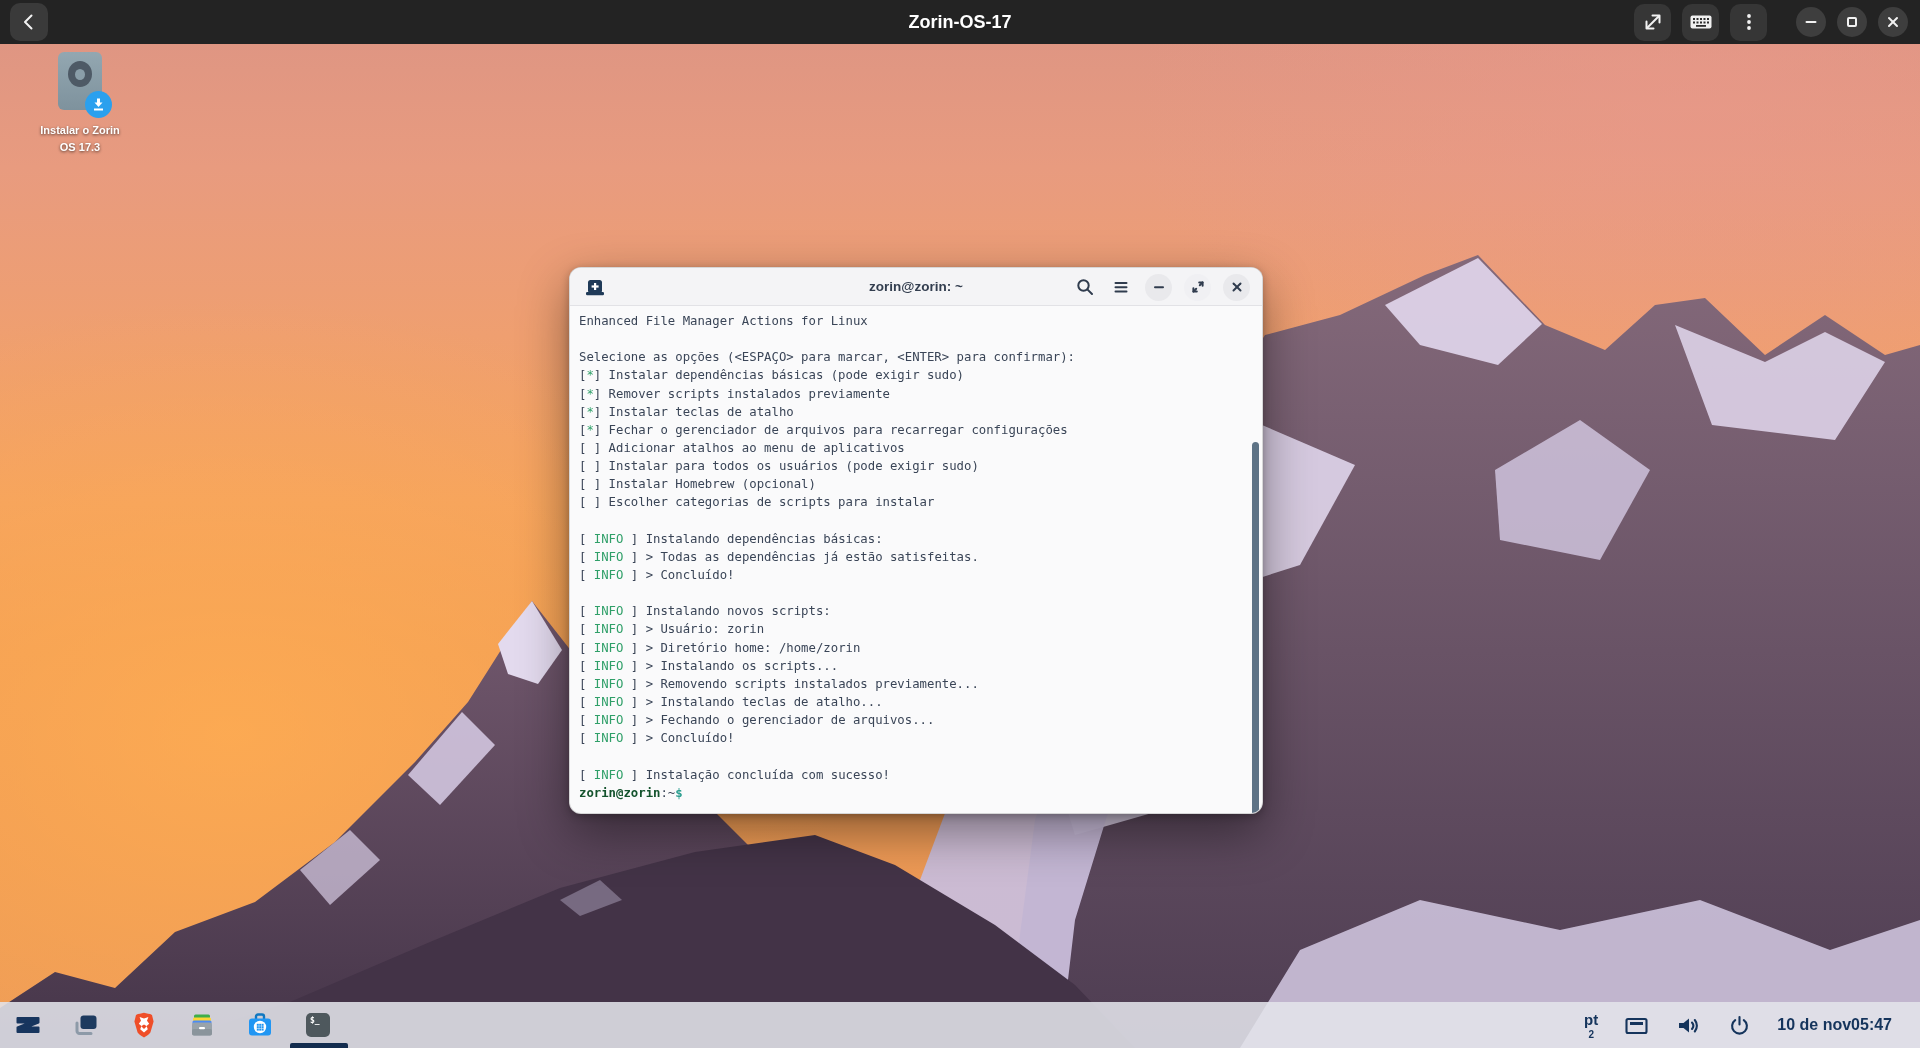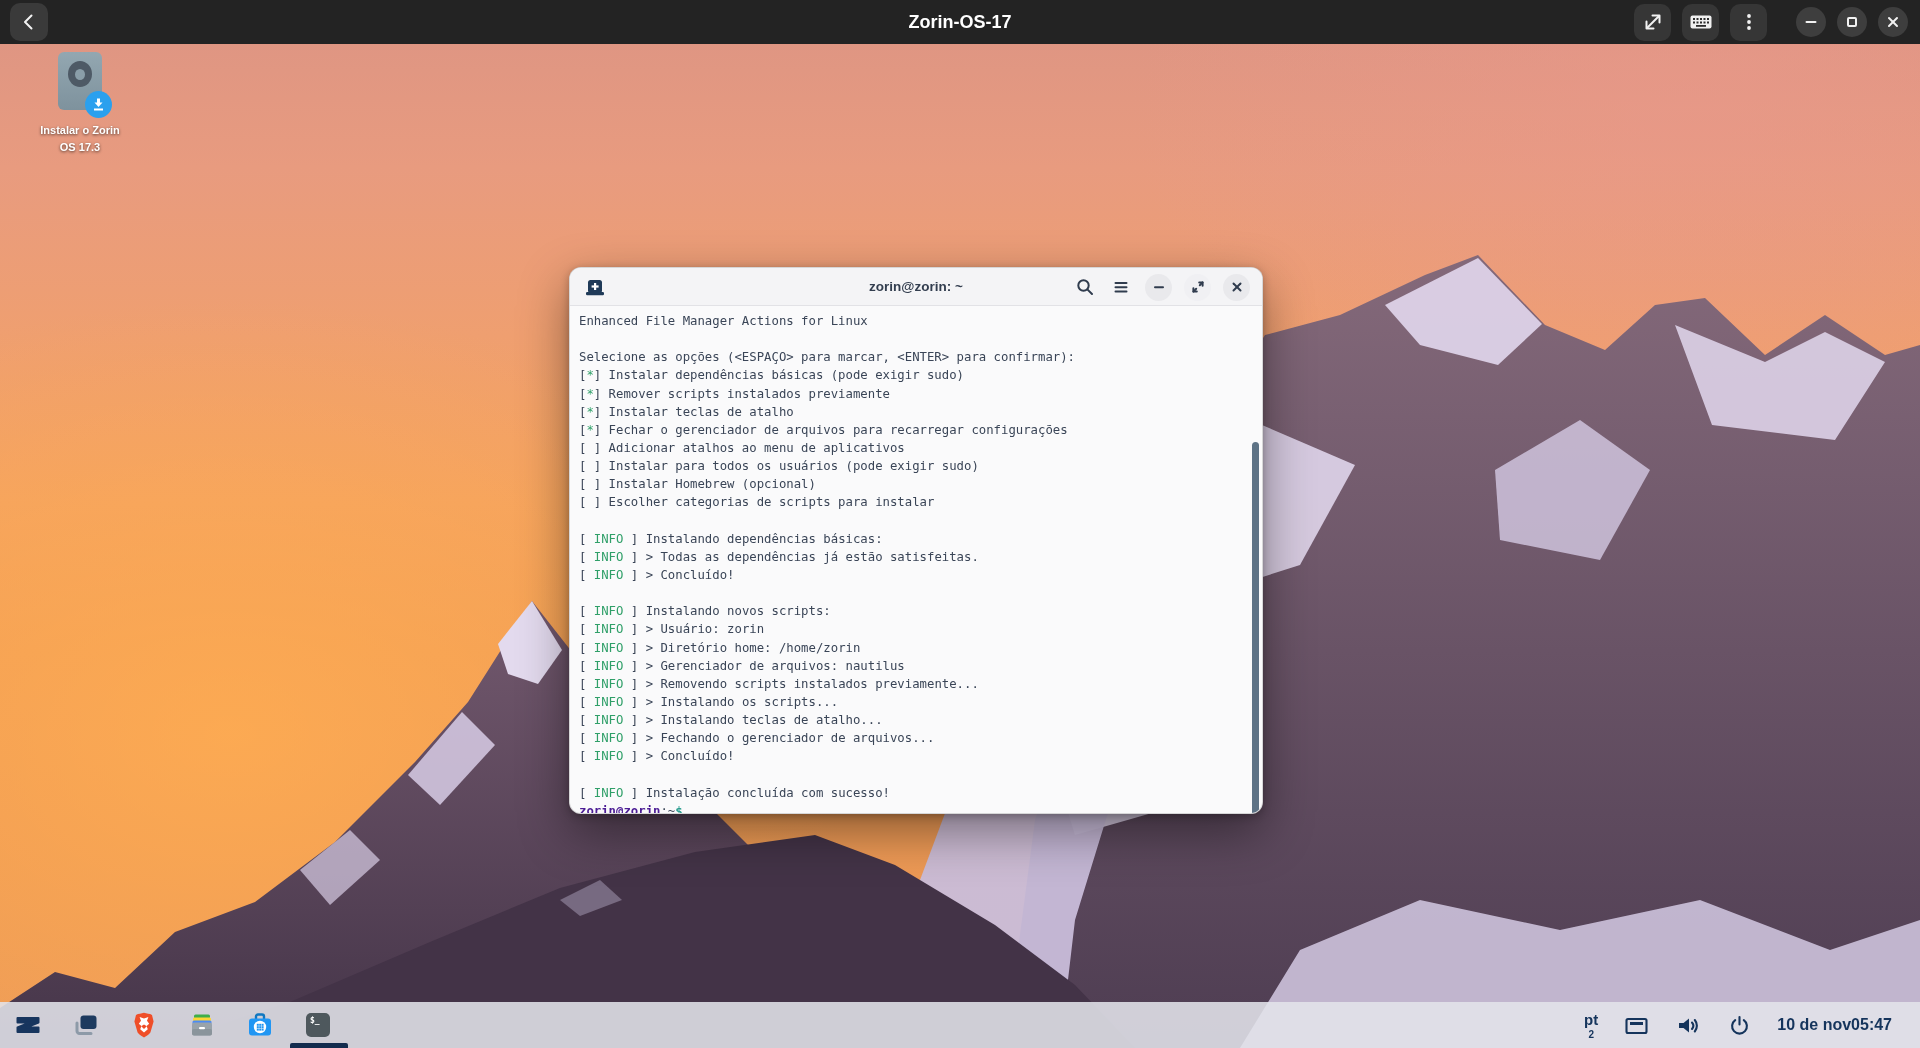--- a/index.html
+++ b/index.html
@@ -57,21 +57,21 @@
   .term-circle { width:27px; height:27px; border-radius:50%; background:#e9e9ec; border:none; cursor:pointer;
     display:flex; align-items:center; justify-content:center; }
   .term-circle.flat { background:#f0f0f3; }
   .t-ico { stroke:#303c4e; fill:none; stroke-width:2; stroke-linecap:round; stroke-linejoin:round; }
 
   .term-body { position:relative; height:509px; padding:6px 16px 0 9px;
     font-family:"DejaVu Sans Mono", monospace; font-size:12.3px; line-height:18.14px; cursor:text; }
   .term-line { white-space:pre; }
   .sg-d  { color:#3a4557; }
   .sg-g  { color:#2f9f68; }
-  .sg-gb { color:#4c1d95; font-weight:bold; }
+  .sg-gb { color:#14532d; font-weight:bold; }
   .sg-t  { color:#2a9d8f; font-weight:bold; }
   .term-scrollbar { position:absolute; right:3px; top:136px; width:7px; height:408px; border-radius:4px;
     background:#5e7386; }
 
   
   .taskbar { position:absolute; left:0; bottom:0; width:1920px; height:46px;
     background:rgba(227,228,234,0.88); z-index:60; display:flex; align-items:center; }
   .tk-left { display:flex; align-items:center; gap:22px; padding-left:10px; }
   .tk-app { width:36px; height:36px; border:none; background:transparent; cursor:pointer;
     display:flex; align-items:center; justify-content:center; }
@@ -260,23 +260,22 @@
         <div class="term-line"><span class="sg-d">[ ] Instalar Homebrew (opcional)</span></div>
         <div class="term-line"><span class="sg-d">[ ] Escolher categorias de scripts para instalar</span></div>
         <div class="term-line">&nbsp;</div>
         <div class="term-line"><span class="sg-d">[ </span><span class="sg-g">INFO</span><span class="sg-d"> ] Instalando dependências básicas:</span></div>
         <div class="term-line"><span class="sg-d">[ </span><span class="sg-g">INFO</span><span class="sg-d"> ] &gt; Todas as dependências já estão satisfeitas.</span></div>
         <div class="term-line"><span class="sg-d">[ </span><span class="sg-g">INFO</span><span class="sg-d"> ] &gt; Concluído!</span></div>
         <div class="term-line">&nbsp;</div>
         <div class="term-line"><span class="sg-d">[ </span><span class="sg-g">INFO</span><span class="sg-d"> ] Instalando novos scripts:</span></div>
         <div class="term-line"><span class="sg-d">[ </span><span class="sg-g">INFO</span><span class="sg-d"> ] &gt; Usuário: zorin</span></div>
         <div class="term-line"><span class="sg-d">[ </span><span class="sg-g">INFO</span><span class="sg-d"> ] &gt; Diretório home: /home/zorin</span></div>
-        <div class="term-line"><span class="sg-d">[ </span><span class="sg-g">INFO</span><span class="sg-d"> ] &gt; Gerenciador de arquivos: nautilus</span></div>
+        <div class="term-line"><span class="sg-d">[ </span><span class="sg-g">INFO</span><span class="sg-d"> ] &gt; Instalando os scripts...</span></div>
         <div class="term-line"><span class="sg-d">[ </span><span class="sg-g">INFO</span><span class="sg-d"> ] &gt; Removendo scripts instalados previamente...</span></div>
-        <div class="term-line"><span class="sg-d">[ </span><span class="sg-g">INFO</span><span class="sg-d"> ] &gt; Instalando os scripts...</span></div>
         <div class="term-line"><span class="sg-d">[ </span><span class="sg-g">INFO</span><span class="sg-d"> ] &gt; Instalando teclas de atalho...</span></div>
         <div class="term-line"><span class="sg-d">[ </span><span class="sg-g">INFO</span><span class="sg-d"> ] &gt; Fechando o gerenciador de arquivos...</span></div>
         <div class="term-line"><span class="sg-d">[ </span><span class="sg-g">INFO</span><span class="sg-d"> ] &gt; Concluído!</span></div>
         <div class="term-line">&nbsp;</div>
         <div class="term-line"><span class="sg-d">[ </span><span class="sg-g">INFO</span><span class="sg-d"> ] Instalação concluída com sucesso!</span></div>
         <div class="term-line"><span class="sg-gb">zorin@zorin</span><span class="sg-d">:~</span><span class="sg-t">$</span></div>
       </div>
   </section>
 
   <footer class="taskbar">

